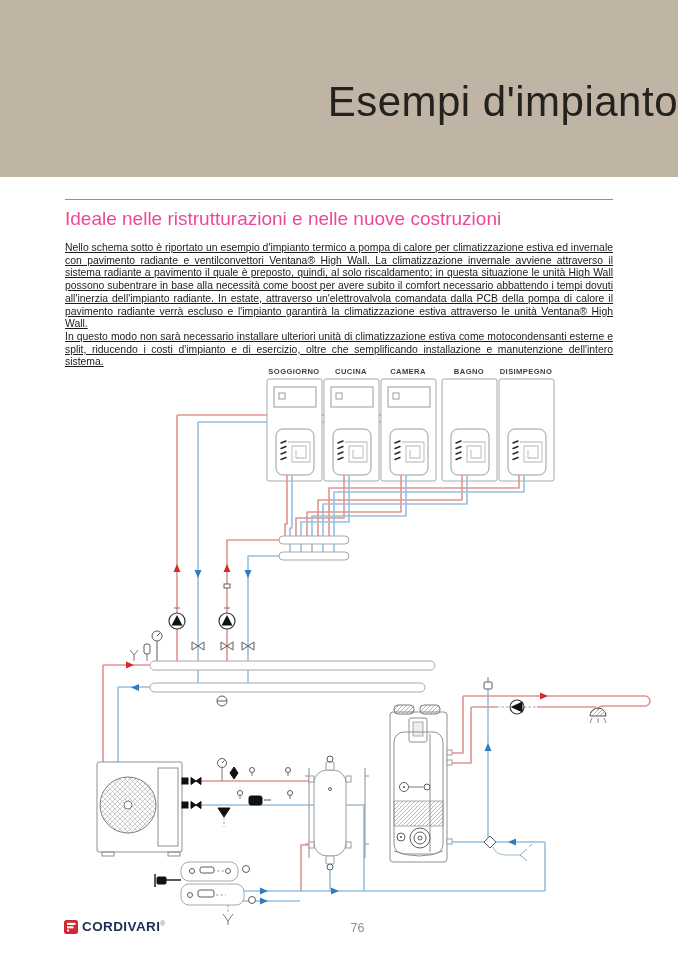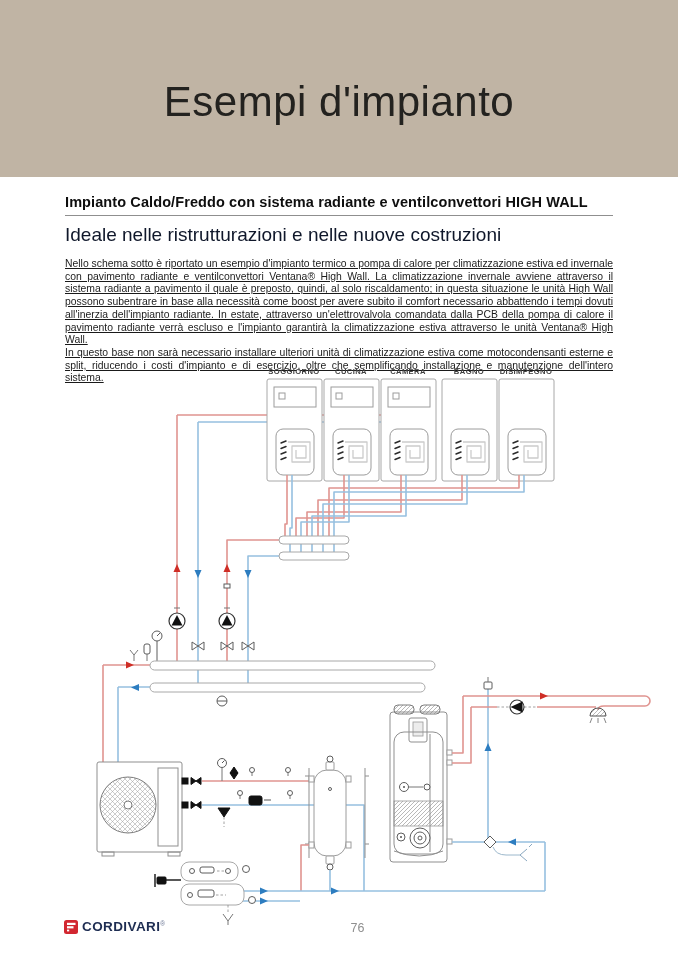--- a/index.html
+++ b/index.html
@@ -4,29 +4,29 @@
 <style>
   html,body{margin:0;padding:0;}
   body{
     width:678px;height:959px;position:relative;background:#ffffff;
     font-family:"Liberation Sans", sans-serif;color:var(--text-dark,#1a1a1a);
     outline:1px solid #d8d8d8;overflow:hidden;
   }
   
   .band{position:absolute;left:0;top:0;width:678px;height:177px;background:var(--band,#c0b4a4);}
   .band h1{
-    margin:0;position:absolute;left:0;right:0;top:78px;text-align:center;
+    margin:0;position:absolute;left:0;right:0;top:78px;text-align:right;
     font-size:42px;font-weight:300;letter-spacing:.5px;color:#23221f;
     font-family:"Liberation Sans", sans-serif;
   }
   
   .content{position:absolute;left:65px;width:548px;top:194px;}
   .sec-title{font-size:14.5px;font-weight:bold;color:#0e0e0e;margin:0;letter-spacing:.1px;}
   .rule{border:none;border-top:1.3px solid #8f8f8f;margin:5px 0 0 0;}
-  .subtitle{font-size:19px;font-weight:300;color:#0f172a;margin:8px 0 12px 0;}
+  .subtitle{font-size:19px;font-weight:300;color:#ec4899;margin:8px 0 12px 0;}
   .body-text{margin:9px 0 0 0;text-decoration:underline;}
   .body-text p{margin:0;font-size:10.4px;line-height:12.7px;text-align:justify;color:#1c1c1c;}
   
   .diagram{position:absolute;left:0;top:364px;width:678px;height:575px;}
   svg text.room-label{font-family:"Liberation Sans",sans-serif;font-size:7.6px;font-weight:bold;fill:#3f3f3f;letter-spacing:.4px;}
   .box{stroke:#a8a8a8;fill:#ffffff;stroke-width:1;}
   .box2{stroke:#9c9c9c;fill:#ffffff;stroke-width:1;}
   .frame{stroke:#8f8f8f;fill:none;stroke-width:1;}
   .spiral{stroke:#cccccc;fill:none;stroke-width:1.3;stroke-linejoin:round;}
   .tick{stroke:#2b2b2b;fill:none;stroke-width:1.5;stroke-linecap:round;}
@@ -45,26 +45,25 @@
   .page-num{position:absolute;left:0;right:0;top:921px;text-align:center;font-size:12.5px;color:#8f8f8f;margin-left:37px;}
 </style>
 </head>
 <body>
 
 <div class="band">
   <h1>Esempi d'impianto</h1>
 </div>
 
 <div class="content">
-  <h2 class="sec-title">Impianto Caldo/Freddo con sistema radiante e ventilconvettori HIGH WALL</h2>
   <hr class="rule">
   <h3 class="subtitle">Ideale nelle ristrutturazioni e nelle nuove costruzioni</h3>
   <div class="body-text">
     <p>Nello schema sotto è riportato un esempio d'impianto termico a pompa di calore per climatizzazione estiva ed invernale con pavimento radiante e ventilconvettori Ventana® High Wall. La climatizzazione invernale avviene attraverso il sistema radiante a pavimento il quale è preposto, quindi, al solo riscaldamento; in questa situazione le unità High Wall possono subentrare in base alla necessità come boost per avere subito il comfort necessario abbattendo i tempi dovuti all'inerzia dell'impianto radiante. In estate, attraverso un'elettrovalvola comandata dalla PCB della pompa di calore il pavimento radiante verrà escluso e l'impianto garantirà la climatizzazione estiva attraverso le unità Ventana® High Wall.</p>
-    <p>In questo base non sarà necessario installare ulteriori unità di climatizzazione estiva come motocondensanti esterne e split, riducendo i costi d'impianto e di esercizio, oltre che semplificando installazione e manutenzione dell'intero sistema.</p>
+    <p>In questo modo non sarà necessario installare ulteriori unità di climatizzazione estiva come motocondensanti esterne e split, riducendo i costi d'impianto e di esercizio, oltre che semplificando installazione e manutenzione dell'intero sistema.</p>
   </div>
 </div>
 
 <div class="diagram">
 <svg width="678" height="575" viewBox="0 0 678 575" xmlns="http://www.w3.org/2000/svg">
   <defs>
     <pattern id="hx" width="5" height="5" patternUnits="userSpaceOnUse">
       <path d="M0,5 L5,0 M0,0 L5,5" stroke="#9a9a9a" stroke-width=".5"></path>
     </pattern>
     <pattern id="hd" width="4" height="4" patternUnits="userSpaceOnUse">

